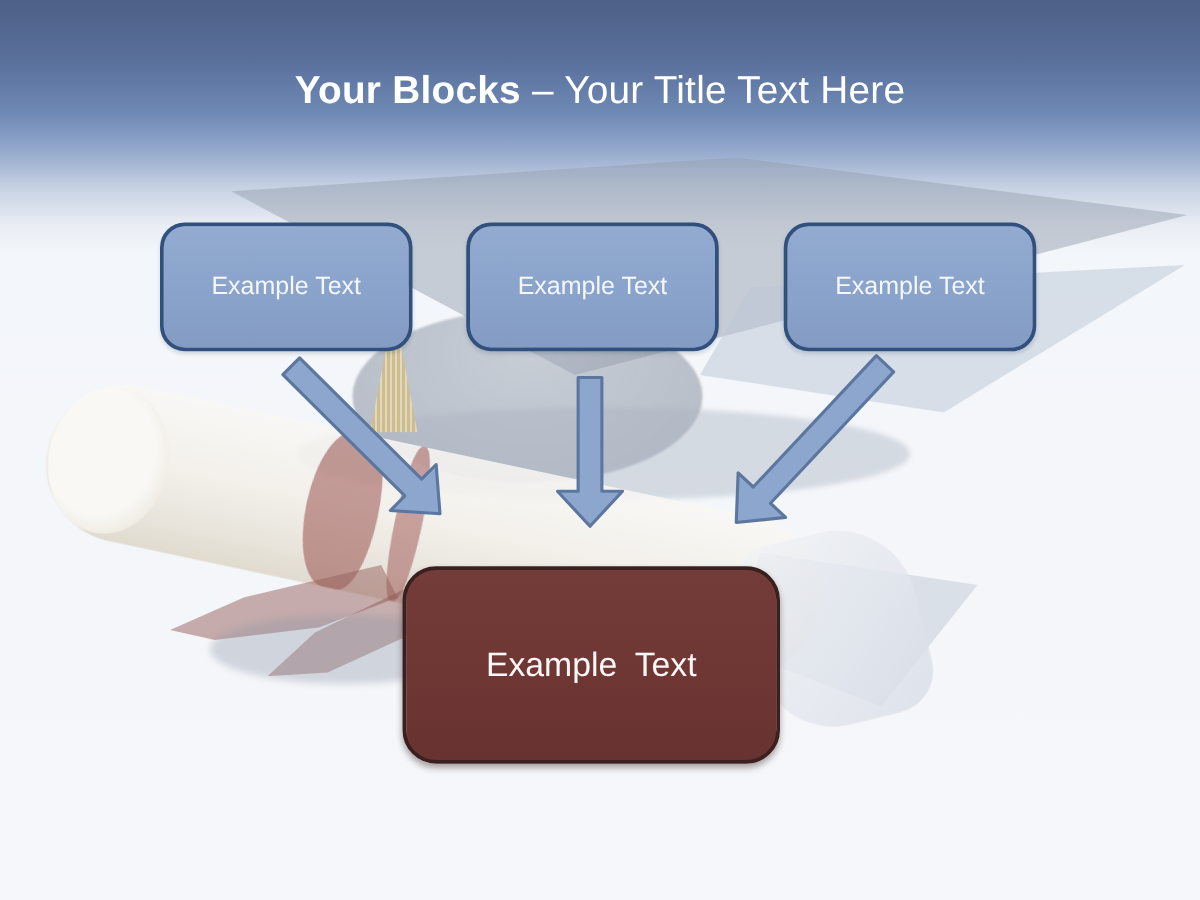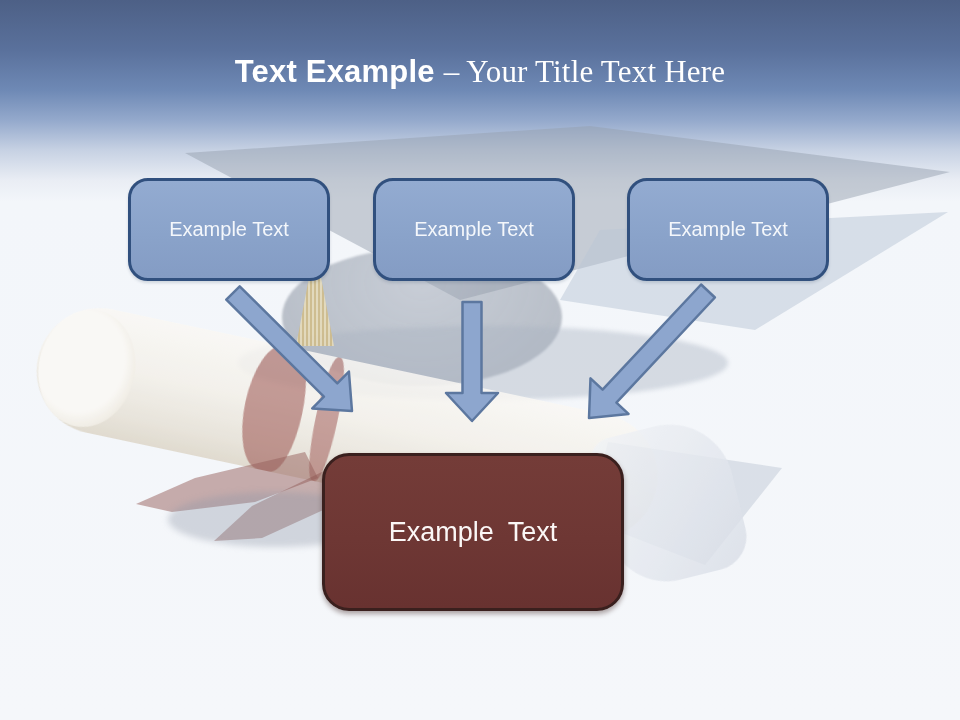--- a/index.html
+++ b/index.html
@@ -80,21 +80,21 @@
     border-radius:24px 64px 34px 60px;
     background:linear-gradient(135deg,#f2f4f7 0%,#e3e7ee 60%,#d8dde6 100%);
     transform:rotate(-14deg);opacity:.8;filter:blur(.6px);
   }
   
   .title{
     position:absolute;left:0;top:54px;width:960px;text-align:center;
     color:#ffffff;font-size:31px;letter-spacing:.2px;
   }
   .title .em{font-weight:700;}
-  .title .reg{font-weight:400;margin-left:9px;font-family:Liberation Serif, serif;}
+  .title .reg{font-weight:400;margin-left:9px;}
   
   .tblock{
     position:absolute;top:178px;width:202px;height:103px;box-sizing:border-box;
     border:3px solid #31507e;border-radius:20px;
     background:linear-gradient(180deg,#93abd1 0%,#8aa3ca 55%,#849cc4 100%);
     display:flex;align-items:center;justify-content:center;
     color:#f4f7fb;font-size:20px;cursor:default;
     box-shadow:0 2px 3px rgba(50,70,100,.18);
   }
   .tb1{left:128px;}  .tb2{left:373px;}  .tb3{left:627px;}
@@ -128,21 +128,21 @@
     </div>
     <div class="tassel"></div>
     <div class="tail1"></div>
     <div class="tail2"></div>
     <div class="tail-shadow"></div>
     <div class="paper-shadow"></div>
     <div class="paper-end"></div>
   </div>
 
   <div class="title">
-    <span class="em">Text Example</span><span class="reg">– Your Title Text Here</span>
+    <span class="em">Your Blocks</span><span class="reg">– Your Title Text Here</span>
   </div>
 
   <svg class="connectors" width="960" height="720" viewBox="0 0 960 720">
     <polygon points="226.3,299.7 323.9,396.7 312.3,408.4 352,411 348.9,371.6 337.3,383.3 239.7,286.3"></polygon>
     <polygon points="462.5,302 462.5,393 446,393 472,421 498,393 481.5,393 481.5,302"></polygon>
     <polygon points="701.1,284.5 602.6,389.6 590.5,378.3 589,418 628.5,413.9 616.4,402.6 714.9,297.5"></polygon>
   </svg>
 
   <div class="tblock tb1">
     <span>Example Text</span>

